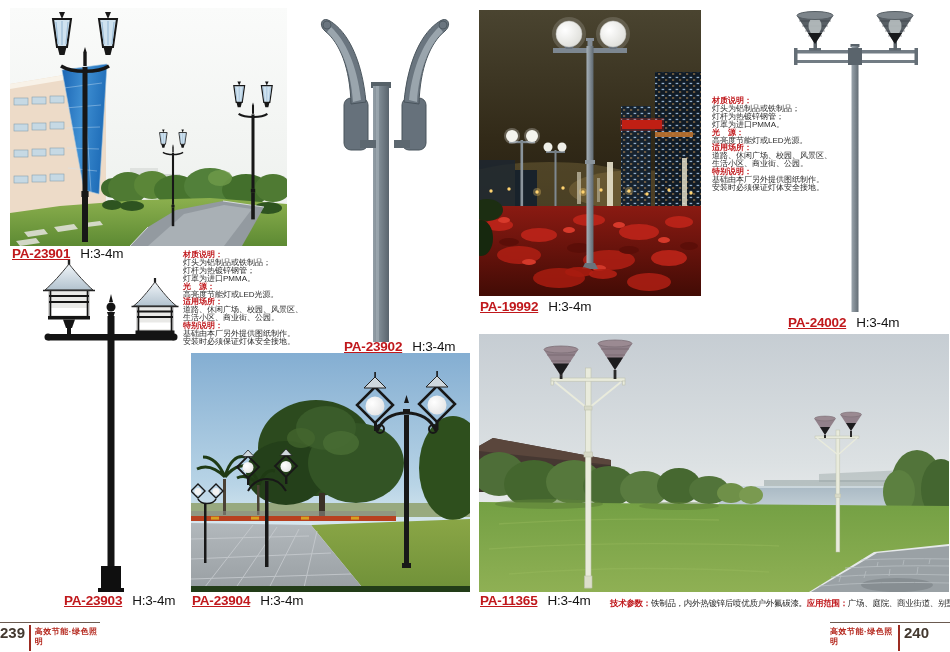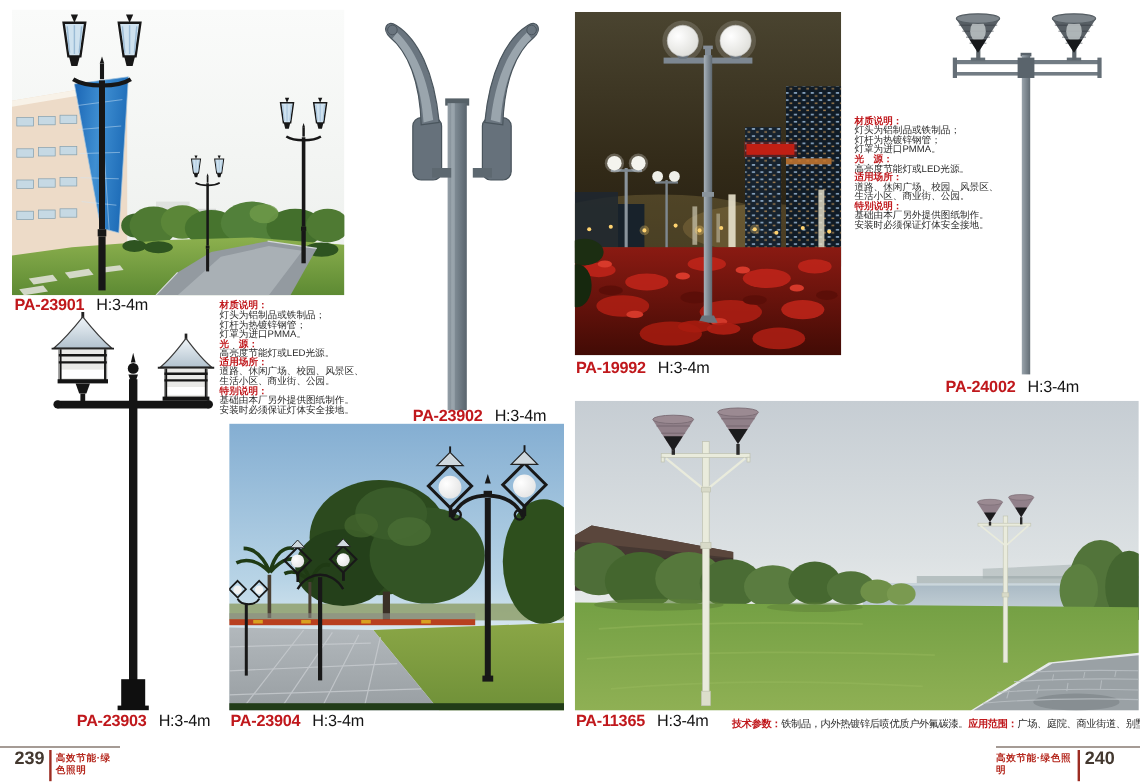--- a/index.html
+++ b/index.html
@@ -1,34 +1,34 @@
 <!DOCTYPE html>
 <html><head>
 <meta charset="utf-8">
 <style>
   html,body{margin:0;padding:0;background:#ffffff;}
   .page{position:relative;width:950px;height:652px;background:#ffffff;overflow:hidden;
         font-family:"Liberation Sans",sans-serif;}
   .photo{position:absolute;}
   .photo svg{display:block;width:100%;height:100%;}
   .plabel{position:absolute;white-space:nowrap;font-size:13.5px;letter-spacing:-0.2px;}
-  .plabel .code{color:#c0181c;font-weight:bold;}
+  .plabel .code{color:#c0181c;font-weight:bold;text-decoration:underline;}
   .plabel .ht{color:#141414;margin-left:10px;}
   .spec{position:absolute;width:136px;font-size:8px;line-height:7.9px;}
   .sp-h{color:#c0181c;font-weight:bold;}
   .sp-l{color:#2a2a2a;}
   .technote{position:absolute;font-size:8.5px;white-space:nowrap;letter-spacing:-0.3px;color:#2a2a2a;}
   .tn-label{color:#c0181c;font-weight:bold;}
   .footer{position:absolute;top:622px;}
   .footer-left{left:0;width:100px;}
   .footer-right{right:0;width:120px;}
   .fline{border-top:1.5px solid #6a5a50;margin-bottom:2px;}
   .frow{display:flex;align-items:flex-start;gap:4px;}
   .footer-right .frow{justify-content:flex-end;}
-  .fnum{font-size:15px;font-weight:bold;color:#43382f;line-height:16px;padding-left:12px;}
+  .fnum{font-size:15px;font-weight:bold;color:#43382f;line-height:16px;padding-left:0;}
   .footer-right .fnum{padding-left:0;padding-right:21px;}
   .fbar{width:2px;height:26px;background:#9c2c22;}
   .fslogan{font-size:8px;font-weight:bold;color:#b5281e;line-height:10px;padding-top:2px;letter-spacing:0.5px;}
 </style>
 </head>
 <body>
 
 <div class="page">
 
   <div class="photo" style="left:10px;top:8px;width:277px;height:238px">

